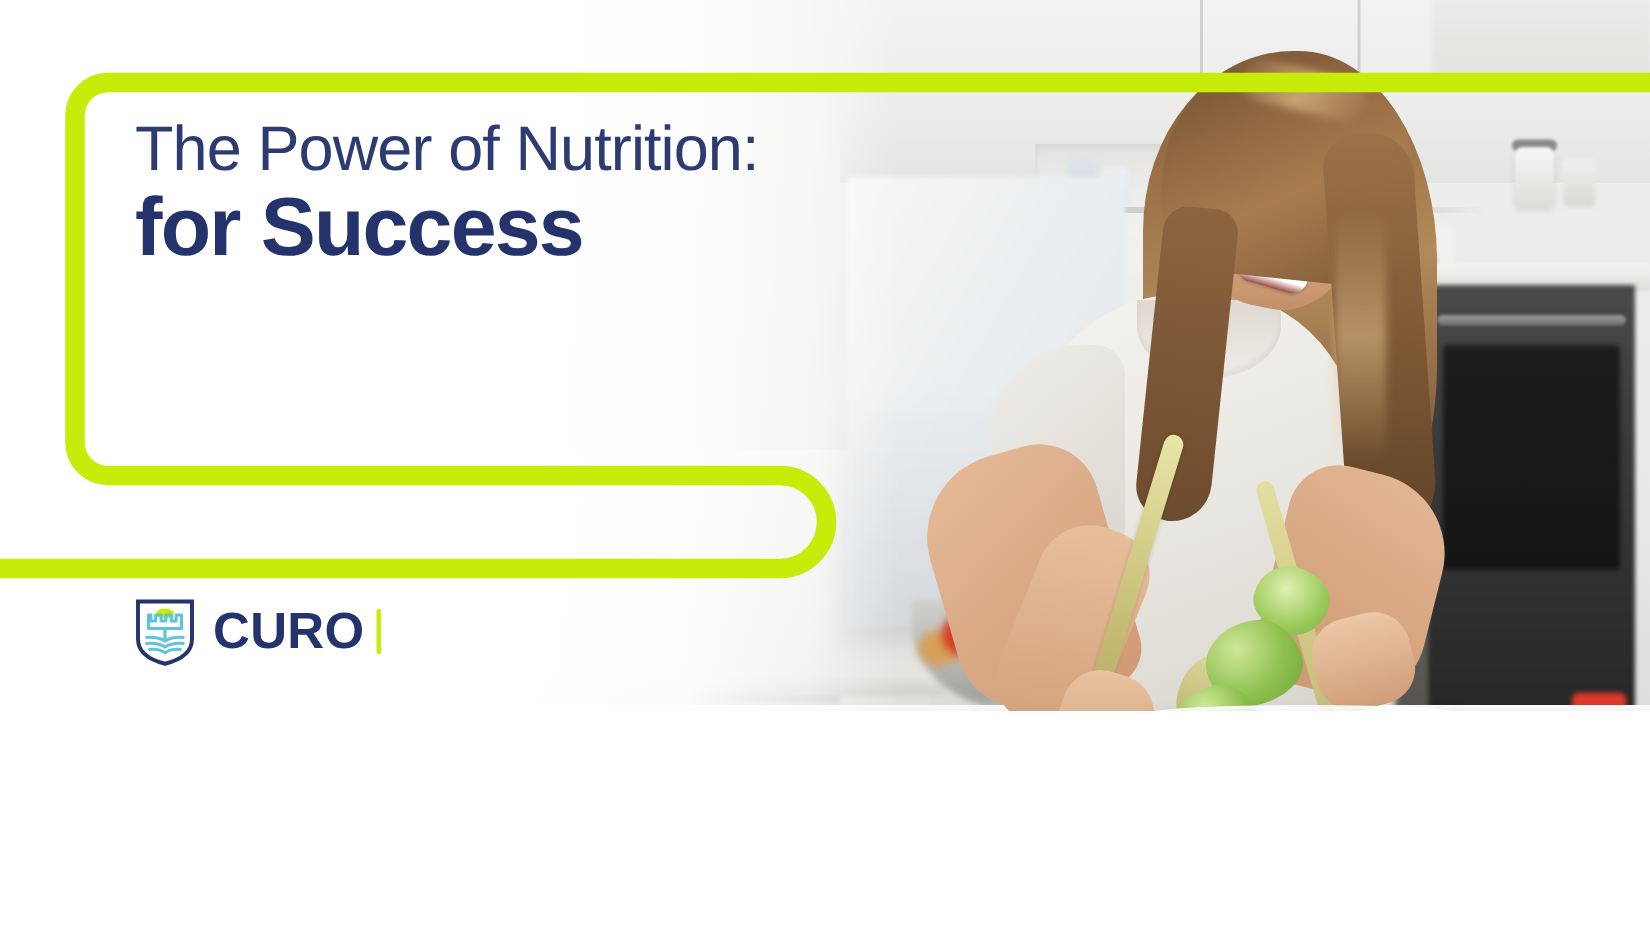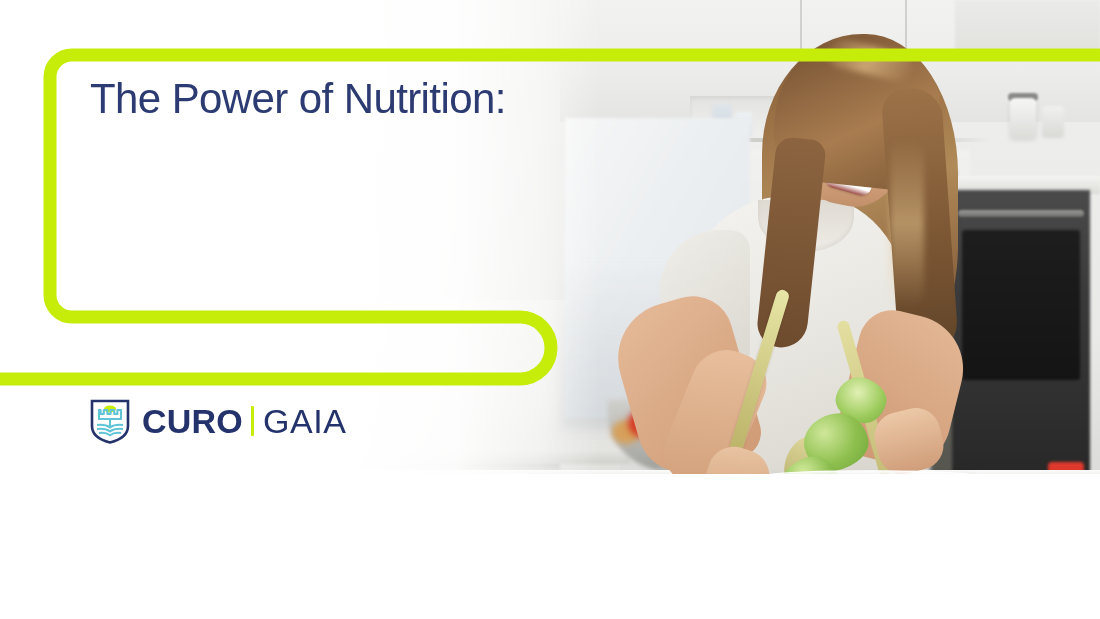--- a/index.html
+++ b/index.html
@@ -662,32 +662,32 @@
   </div>
 
   <div class="left-fade"></div>
 
   <svg class="bracket" viewBox="0 0 1100 619">
     <path id="bracket-path" d="M 1100 55 L 72 55 A 22 22 0 0 0 50 77 L 50 295 A 22 22 0 0 0 72 317 L 520 317 A 31 31 0 0 1 520 379 L 0 379" fill="none" stroke="#C6ED0A" stroke-width="13" stroke-linecap="butt"></path>
   </svg>
 
   <div class="headline">
     <div class="hl-line1">The Power of Nutrition:</div>
+    <div class="hl-line3">for Success</div>
   </div>
 
   <div class="logo">
     <svg class="logo-mark" viewBox="0 0 40 46">
       <path d="M2 3 H38 V28 C38 37 30 42 20 44.5 C10 42 2 37 2 28 Z" fill="#ffffff" stroke="#24336C" stroke-width="2.6"></path>
       <ellipse cx="20" cy="11" rx="6" ry="3.4" fill="#C6ED0A"></ellipse>
       <path d="M9 12 v9 h22 v-9 h-3.6 v4 h-3.2 v-4 h-3.6 v4 h-3.2 v-4 h-3.6 v4 h-3.2 v-4 Z" fill="none" stroke="#5FC4D8" stroke-width="2.1" stroke-linejoin="round"></path>
       <path d="M20 21 v7" stroke="#5FC4D8" stroke-width="2.1"></path>
       <path d="M7 27 C13 26.4 17.5 27.6 20 29.4 C22.5 27.6 27 26.4 33 27" fill="none" stroke="#5FC4D8" stroke-width="2"></path>
       <path d="M7 31 C13 30.4 17.5 31.6 20 33.4 C22.5 31.6 27 30.4 33 31" fill="none" stroke="#5FC4D8" stroke-width="2"></path>
       <path d="M9 35 C14 34.4 18 35.6 20 37.2 C22 35.6 26 34.4 31 35" fill="none" stroke="#5FC4D8" stroke-width="2"></path>
     </svg>
     <div class="logo-words">
       <span class="logo-curo">CURO</span>
       <span class="logo-div"></span>
-      <span class="logo-gaia">GAIA</span>
     </div>
   </div>
 
 </div>
 
 </body></html>

